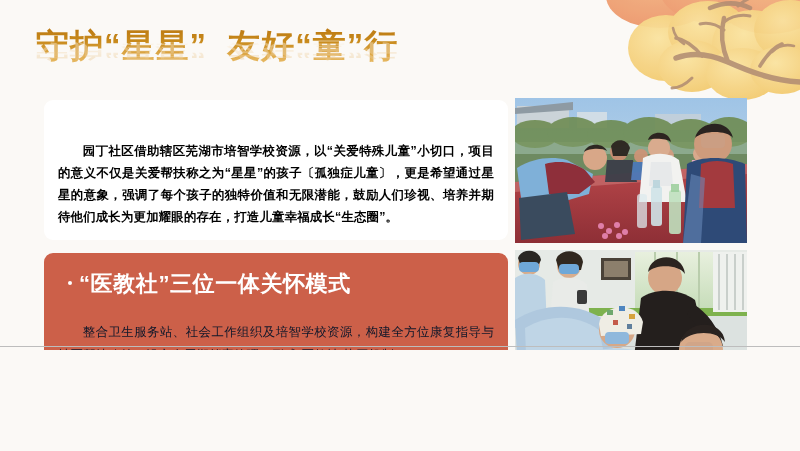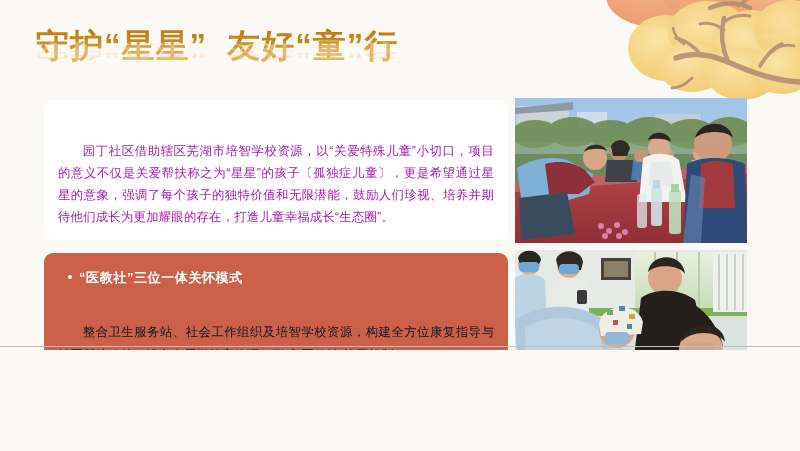--- a/index.html
+++ b/index.html
@@ -32,32 +32,32 @@
     -webkit-text-fill-color:transparent;opacity:.42;
   }
 
   
   .text-card{
     position:absolute;left:44px;top:100px;width:464px;height:140px;
     background:#FFFFFF;border-radius:9px;
   }
   .body-copy{
     position:absolute;left:14px;top:28px;width:436px;
-    font-size:12.4px;line-height:22px;color:#a21caf;
-    text-align:justify;text-indent:2em;letter-spacing:.2px;
+    font-size:12.4px;line-height:22px;color:#000000;
+    text-align:justify;text-indent:2em;letter-spacing:.2px;font-weight:bold;
   }
 
   
   .orange-panel{
     position:absolute;left:44px;top:253px;width:464px;height:132px;
     background:#CC6049;border-radius:9px;
   }
   .panel-heading{
     position:absolute;left:24px;top:16px;
-    font-size:13px;font-weight:bold;color:#FFFFFF;letter-spacing:.6px;
+    font-size:22px;font-weight:bold;color:#FFFFFF;letter-spacing:.6px;
     display:flex;align-items:center;
   }
   .panel-bullet{
     display:inline-block;width:4px;height:4px;background:#FFFFFF;border-radius:50%;
     margin-right:7px;margin-bottom:2px;flex:none;
   }
   .panel-copy{
     position:absolute;left:14px;top:56px;width:436px;
     font-size:12.4px;line-height:23px;color:#0f172a;
     text-align:justify;text-indent:2em;letter-spacing:.2px;

